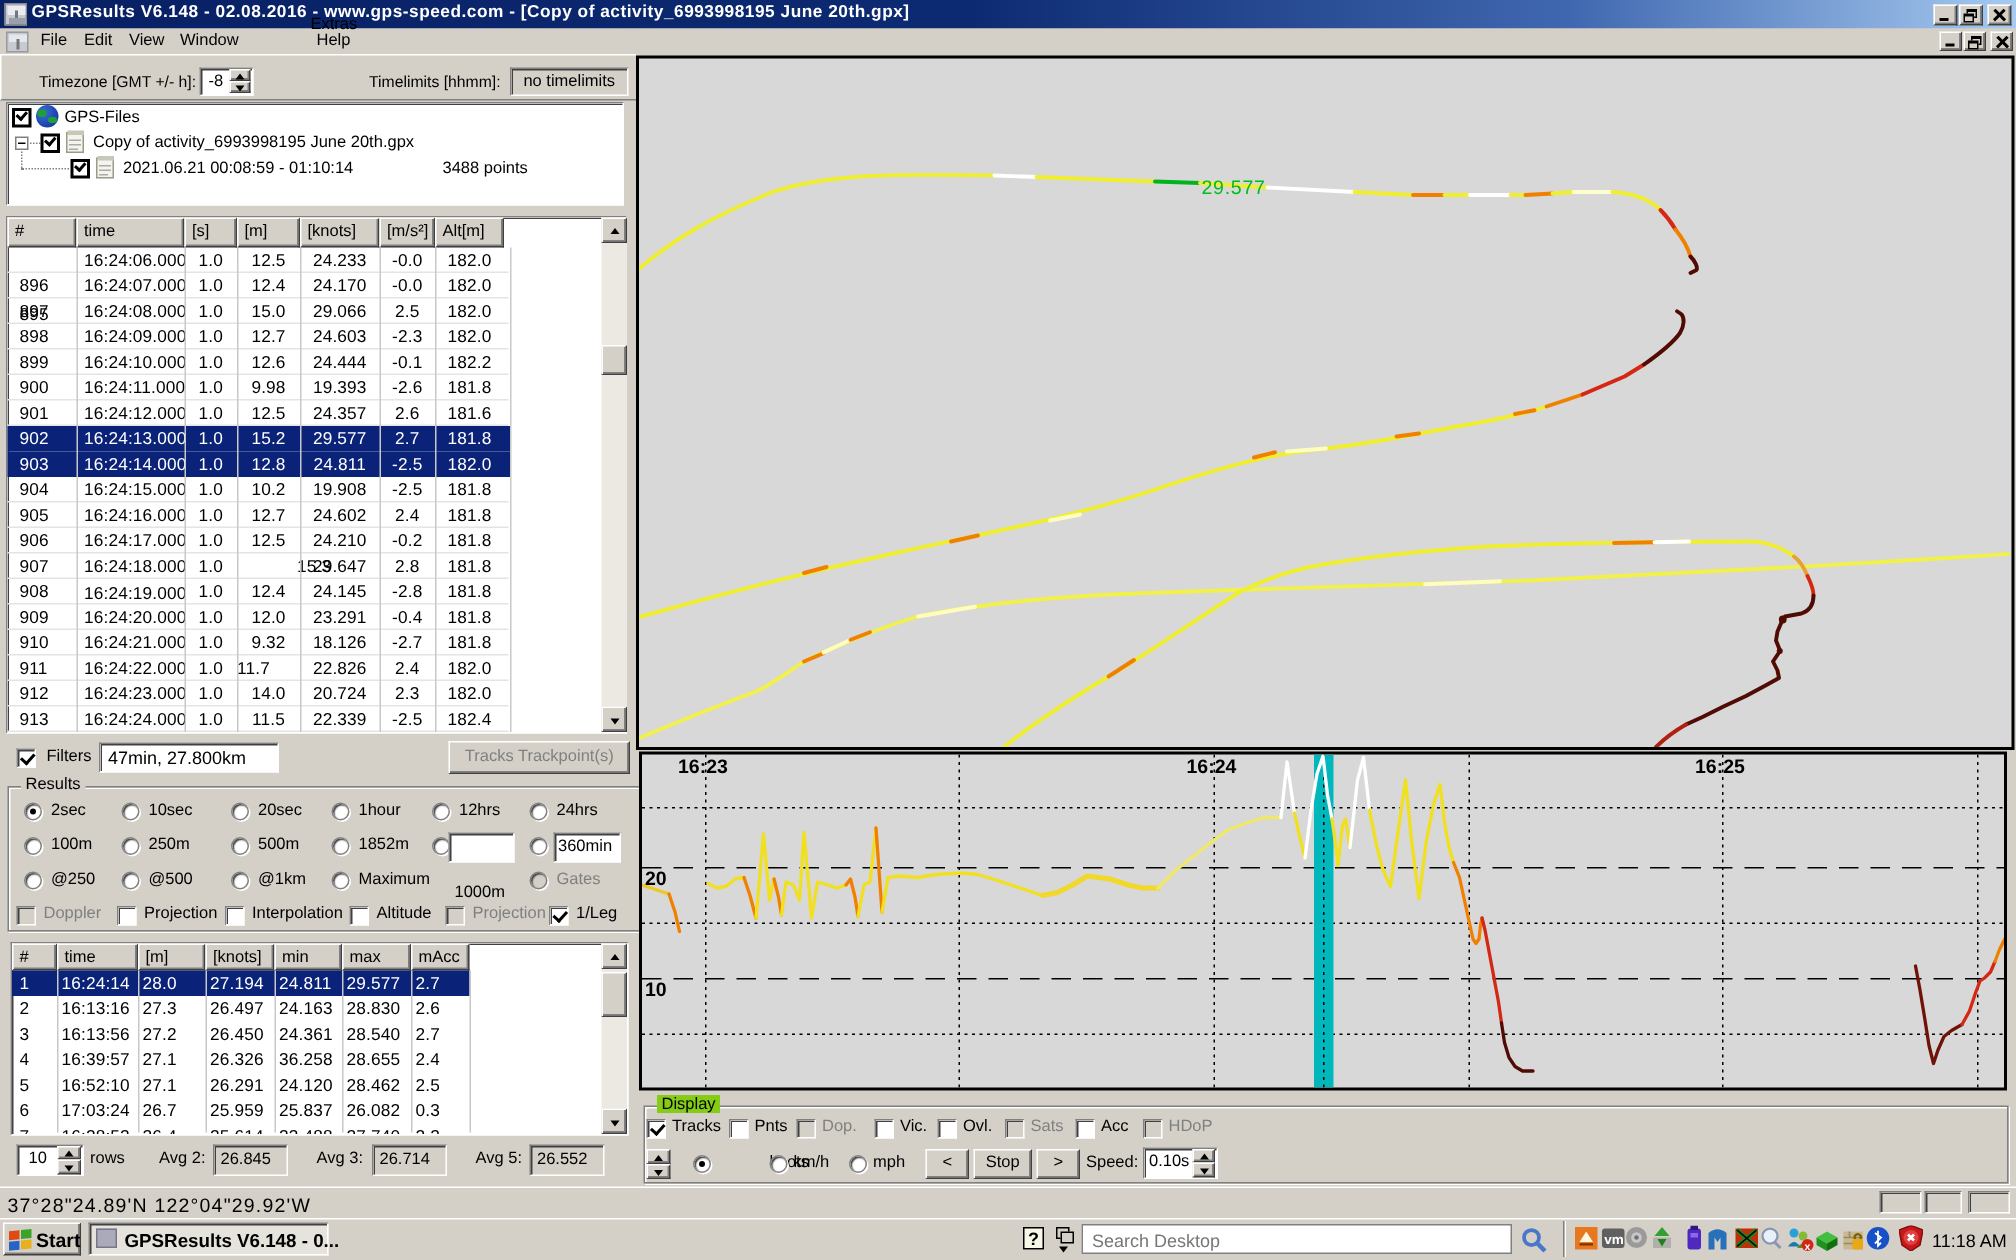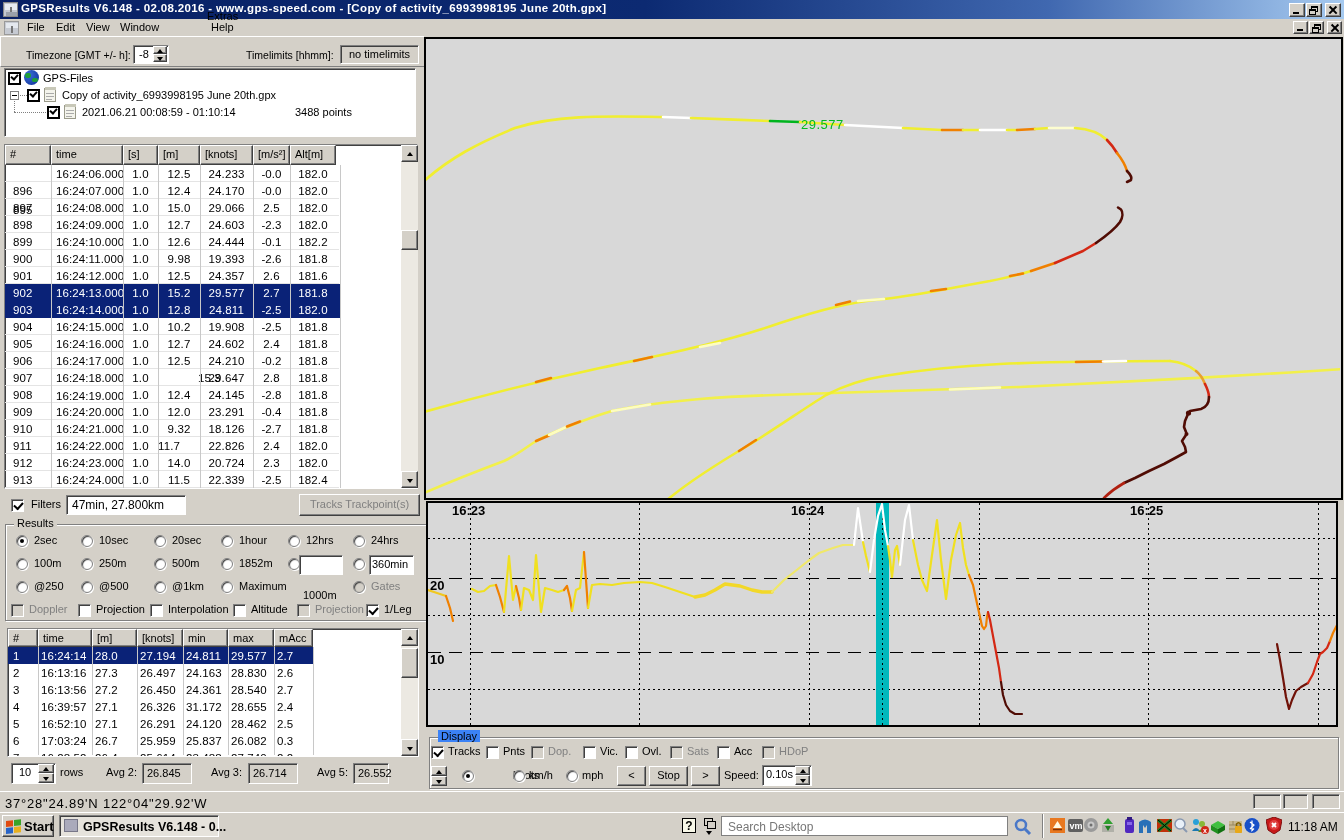--- a/index.html
+++ b/index.html
@@ -392,21 +392,21 @@
 <div class="lbl tt" style="left:41px;top:684px;color:#000;height:14px;overflow:hidden;">16:13:56</div>
 <div class="lbl tt" style="left:95px;top:684px;color:#000;height:14px;overflow:hidden;">27.2</div>
 <div class="lbl tt" style="left:140px;top:684px;color:#000;height:14px;overflow:hidden;">26.450</div>
 <div class="lbl tt" style="left:186px;top:684px;color:#000;height:14px;overflow:hidden;">24.361</div>
 <div class="lbl tt" style="left:231px;top:684px;color:#000;height:14px;overflow:hidden;">28.540</div>
 <div class="lbl tt" style="left:277px;top:684px;color:#000;height:14px;overflow:hidden;">2.7</div>
 <div class="lbl tt" style="left:13px;top:701px;color:#000;height:14px;overflow:hidden;">4</div>
 <div class="lbl tt" style="left:41px;top:701px;color:#000;height:14px;overflow:hidden;">16:39:57</div>
 <div class="lbl tt" style="left:95px;top:701px;color:#000;height:14px;overflow:hidden;">27.1</div>
 <div class="lbl tt" style="left:140px;top:701px;color:#000;height:14px;overflow:hidden;">26.326</div>
-<div class="lbl tt" style="left:186px;top:701px;color:#000;height:14px;overflow:hidden;">31.172</div>
+<div class="lbl tt" style="left:186px;top:701px;color:#000;height:14px;overflow:hidden;">36.258</div>
 <div class="lbl tt" style="left:231px;top:701px;color:#000;height:14px;overflow:hidden;">28.655</div>
 <div class="lbl tt" style="left:277px;top:701px;color:#000;height:14px;overflow:hidden;">2.4</div>
 <div class="lbl tt" style="left:13px;top:718px;color:#000;height:14px;overflow:hidden;">5</div>
 <div class="lbl tt" style="left:41px;top:718px;color:#000;height:14px;overflow:hidden;">16:52:10</div>
 <div class="lbl tt" style="left:95px;top:718px;color:#000;height:14px;overflow:hidden;">27.1</div>
 <div class="lbl tt" style="left:140px;top:718px;color:#000;height:14px;overflow:hidden;">26.291</div>
 <div class="lbl tt" style="left:186px;top:718px;color:#000;height:14px;overflow:hidden;">24.120</div>
 <div class="lbl tt" style="left:231px;top:718px;color:#000;height:14px;overflow:hidden;">28.462</div>
 <div class="lbl tt" style="left:277px;top:718px;color:#000;height:14px;overflow:hidden;">2.5</div>
 <div class="lbl tt" style="left:13px;top:735px;color:#000;height:14px;overflow:hidden;">6</div>
@@ -445,21 +445,21 @@
   </div>
 <div class="spinbtn" style="left:38px;top:773px;width:16px;height:10px;">
     <div class="arrow-dn" style="left:4px;top:3px;"></div>
   </div>
 <div class="lbl" style="left:60px;top:766px;">rows</div>
 <div class="lbl" style="left:106px;top:766px;">Avg 2:</div>
 <div class="sunkeng abs" style="left:142px;top:763px;width:50px;height:21px;padding:3px 0 0 4px;">26.845</div>
 <div class="lbl" style="left:211px;top:766px;">Avg 3:</div>
 <div class="sunkeng abs" style="left:248px;top:763px;width:50px;height:21px;padding:3px 0 0 4px;">26.714</div>
 <div class="lbl" style="left:317px;top:766px;">Avg 5:</div>
-<div class="sunkeng abs" style="left:353px;top:763px;width:36px;height:21px;padding:3px 0 0 4px;">26.552</div>
+<div class="sunkeng abs" style="left:353px;top:763px;width:50px;height:21px;padding:3px 0 0 4px;">26.552</div>
 <div class="abs" style="left:424px;top:37px;width:919px;height:463px;background:#d8d8d8;
  border:2px solid #000;"></div>
 <svg class="abs" style="left:426px;top:39px;" width="914" height="459" viewBox="426 39 914 459">
 <g fill="none" stroke-linecap="round" stroke-linejoin="round" stroke-width="2.6">
 
 <path d="M424,181 C450,158 478,143 515,128 C555,115 600,116 663,117" stroke="#f0ee30"></path>
 <path d="M663,117 L691,118" stroke="#ffffff"></path>
 <path d="M691,118 C715,119 745,120 770,121" stroke="#f0ee30"></path>
 <path d="M770,121 L800,122" stroke="#00b41e"></path>
 <path d="M800,122 L845,125" stroke="#f0ee30"></path>
@@ -559,21 +559,21 @@
 </g>
 <g font-family="Liberation Sans" font-size="13" font-weight="bold" fill="#000">
 <text x="452" y="515">16:23</text>
 <text x="791" y="515">16:24</text>
 <text x="1130" y="515">16:25</text>
 <text x="430" y="590">20</text>
 <text x="430" y="664">10</text>
 </g>
 </svg>
 <div class="group abs" style="left:429px;top:737px;width:910px;height:52px;"></div>
-<div class="lbl" style="left:438px;top:730px;background:#3b82f6;padding:0 3px;">Display</div>
+<div class="lbl" style="left:438px;top:730px;background:#84cc16;padding:0 3px;">Display</div>
 <div class="cb chk" style="left:431px;top:746px;"></div>
 <div class="lbl" style="left:448px;top:745px;">Tracks</div>
 <div class="cb" style="left:486px;top:746px;"></div>
 <div class="lbl" style="left:503px;top:745px;">Pnts</div>
 <div class="cb dis" style="left:531px;top:746px;"></div>
 <div class="lbl gray" style="left:548px;top:745px;">Dop.</div>
 <div class="cb" style="left:583px;top:746px;"></div>
 <div class="lbl" style="left:600px;top:745px;">Vic.</div>
 <div class="cb" style="left:625px;top:746px;"></div>
 <div class="lbl" style="left:642px;top:745px;">Ovl.</div>

